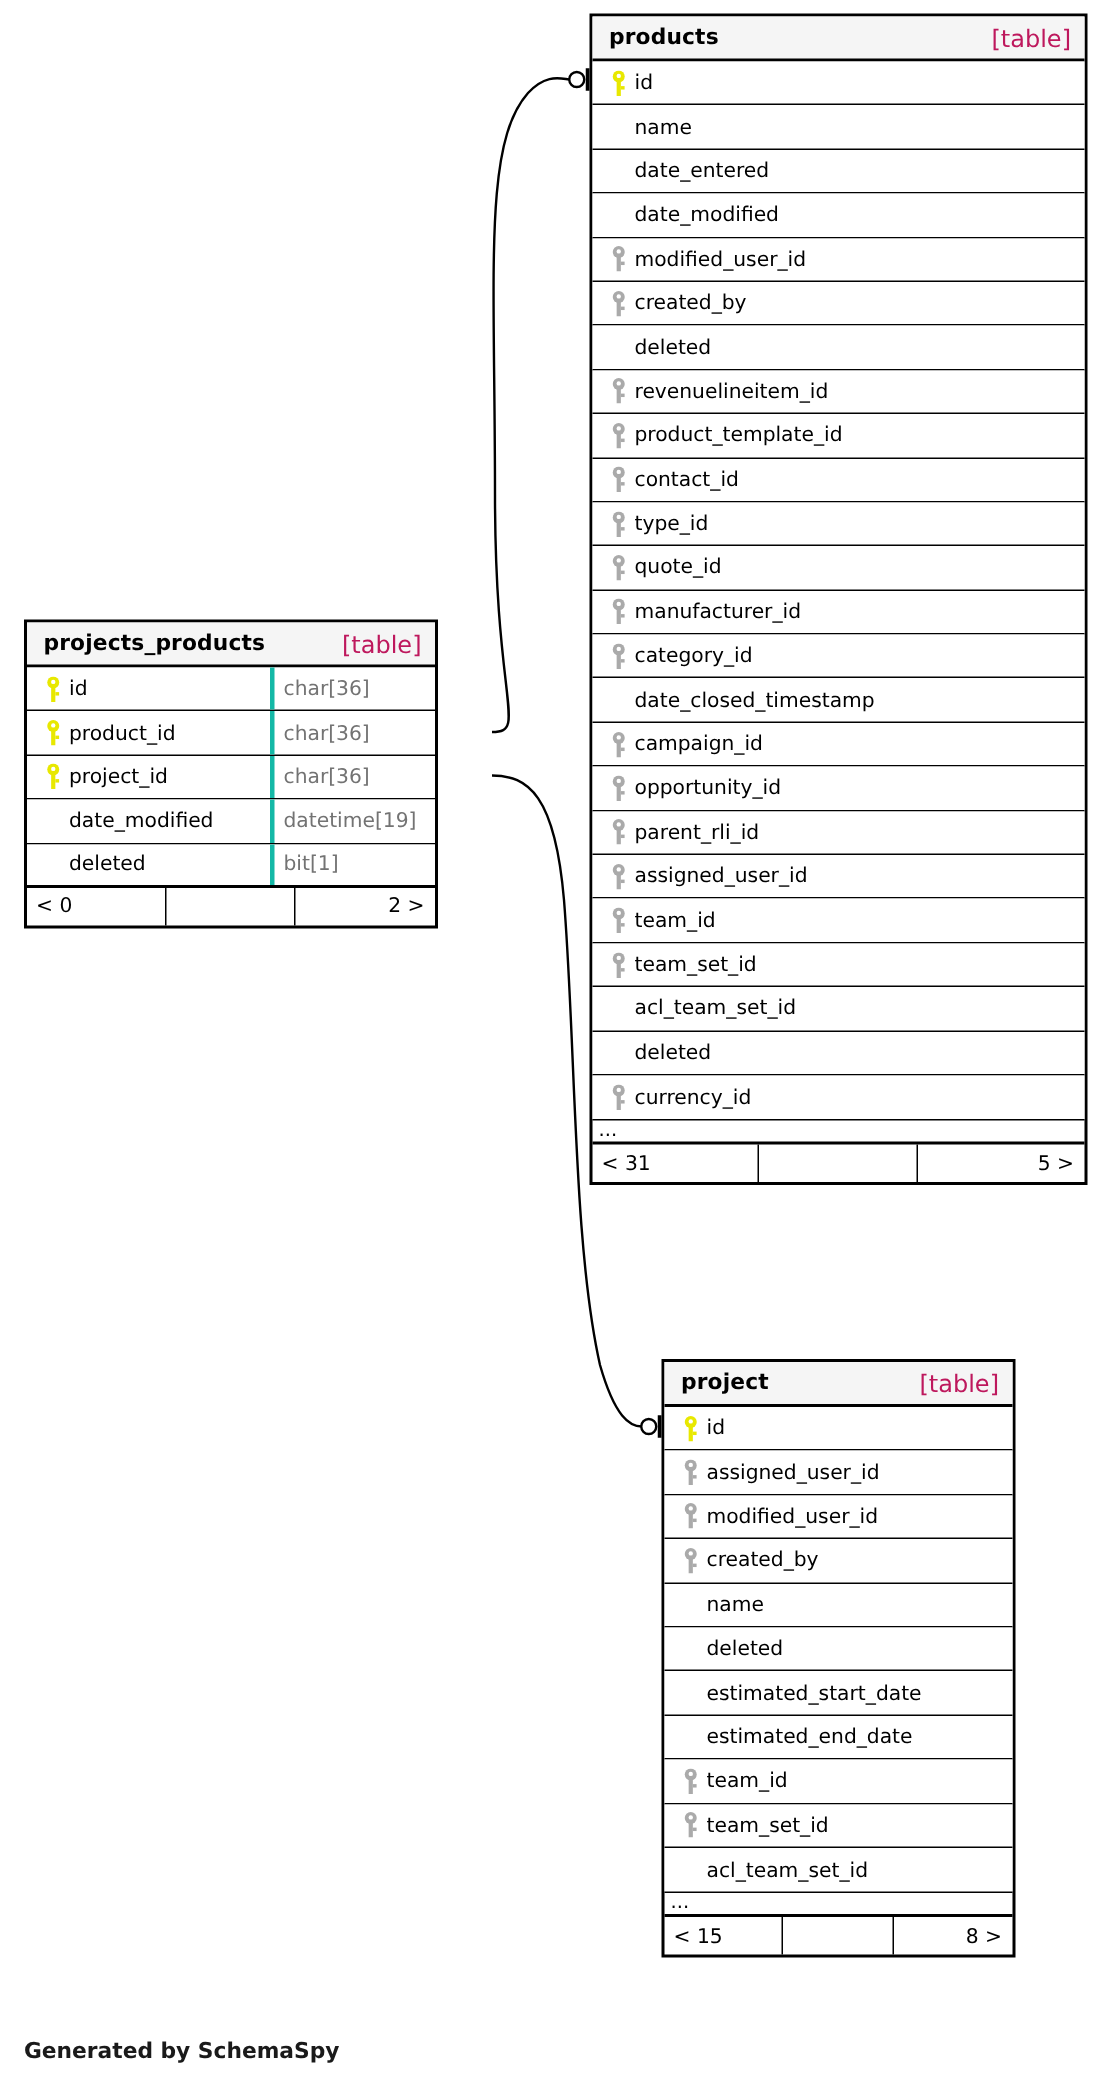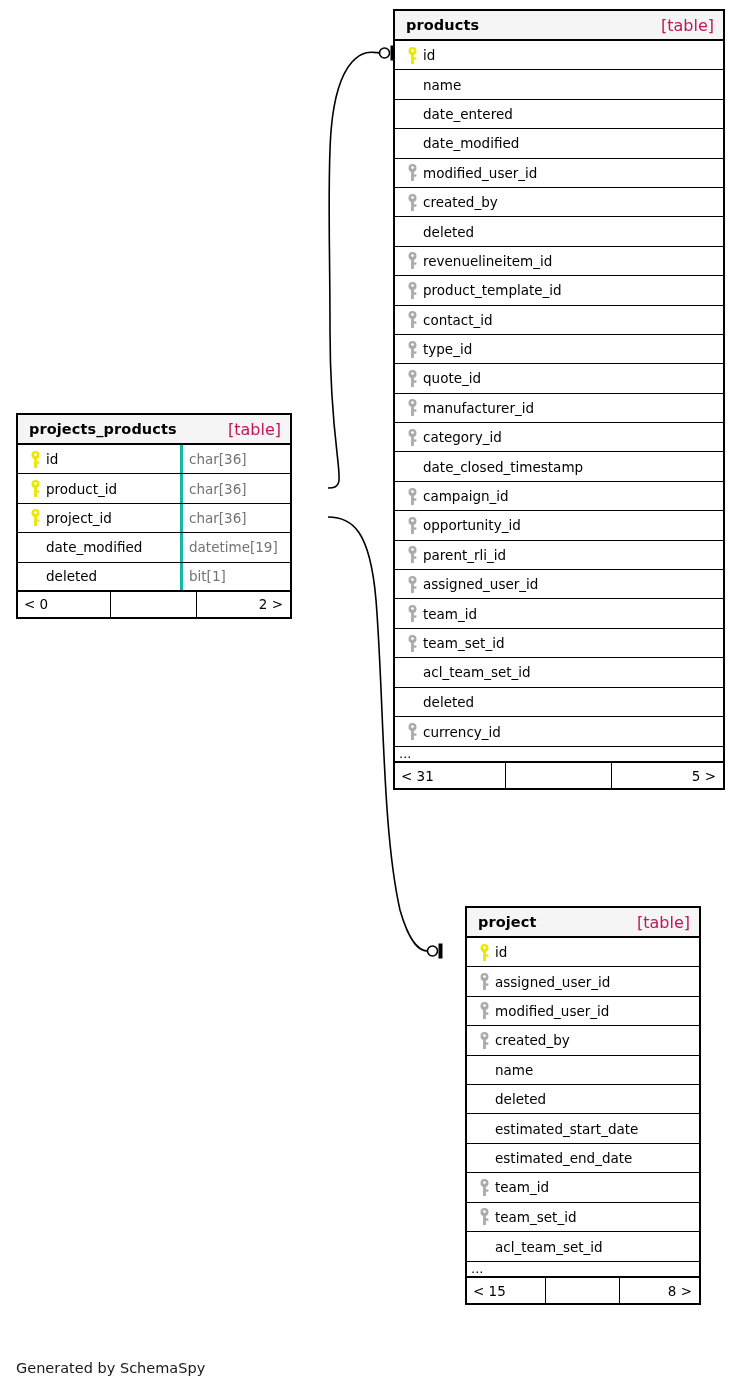--- a/index.html
+++ b/index.html
@@ -132,20 +132,21 @@
   #connectors circle.endpoint { fill: #ffffff; stroke: #000000; stroke-width: 1.6; }
   #connectors rect.tick { fill: #000000; }
 
   
   .caption {
     position: absolute;
     left: 16px;
     top: 1360px;
     font-size: 14.5px;
     color: #1a1a1a;
+    font-weight: bold;
   }
 </style>
 </head>
 <body>
 
 <svg id="connectors" viewBox="0 0 741 1392" width="741" height="1392">
     <g>
       <path d="M 328 488 C 352 488, 330 470, 330 330 C 330 180, 322 96, 352 62 C 365 48, 375 53, 381 53"></path>
       <circle class="endpoint" cx="384.5" cy="53" r="5"></circle>
       <rect class="tick" x="390.5" y="45.5" width="4" height="15"></rect>
@@ -497,21 +498,21 @@
           </div>
         </div>
       </div>
       <div class="row-ellipsis">...</div>
       <div class="tbl-footer">
         <div class="foot-cell foot-left">&lt; 31</div>
         <div class="foot-cell foot-mid"></div>
         <div class="foot-cell foot-right">5 &gt;</div>
       </div>
     </div>
-    <div class="table-box" style="left: 465px; top: 906px; width: 236px;">
+    <div class="table-box" style="left: 441px; top: 906px; width: 236px;">
       <div class="tbl-header">
         <span class="tbl-name">project</span>
         <span class="tbl-tag">[table]</span>
       </div>
       <div class="rows">
         <div class="row">
           <div class="col-name">
             <span class="keyslot">
               <svg width="11" height="17" viewBox="0 0 11 17">
                 <circle cx="5.5" cy="4" r="4" fill="#e8e800"></circle>

